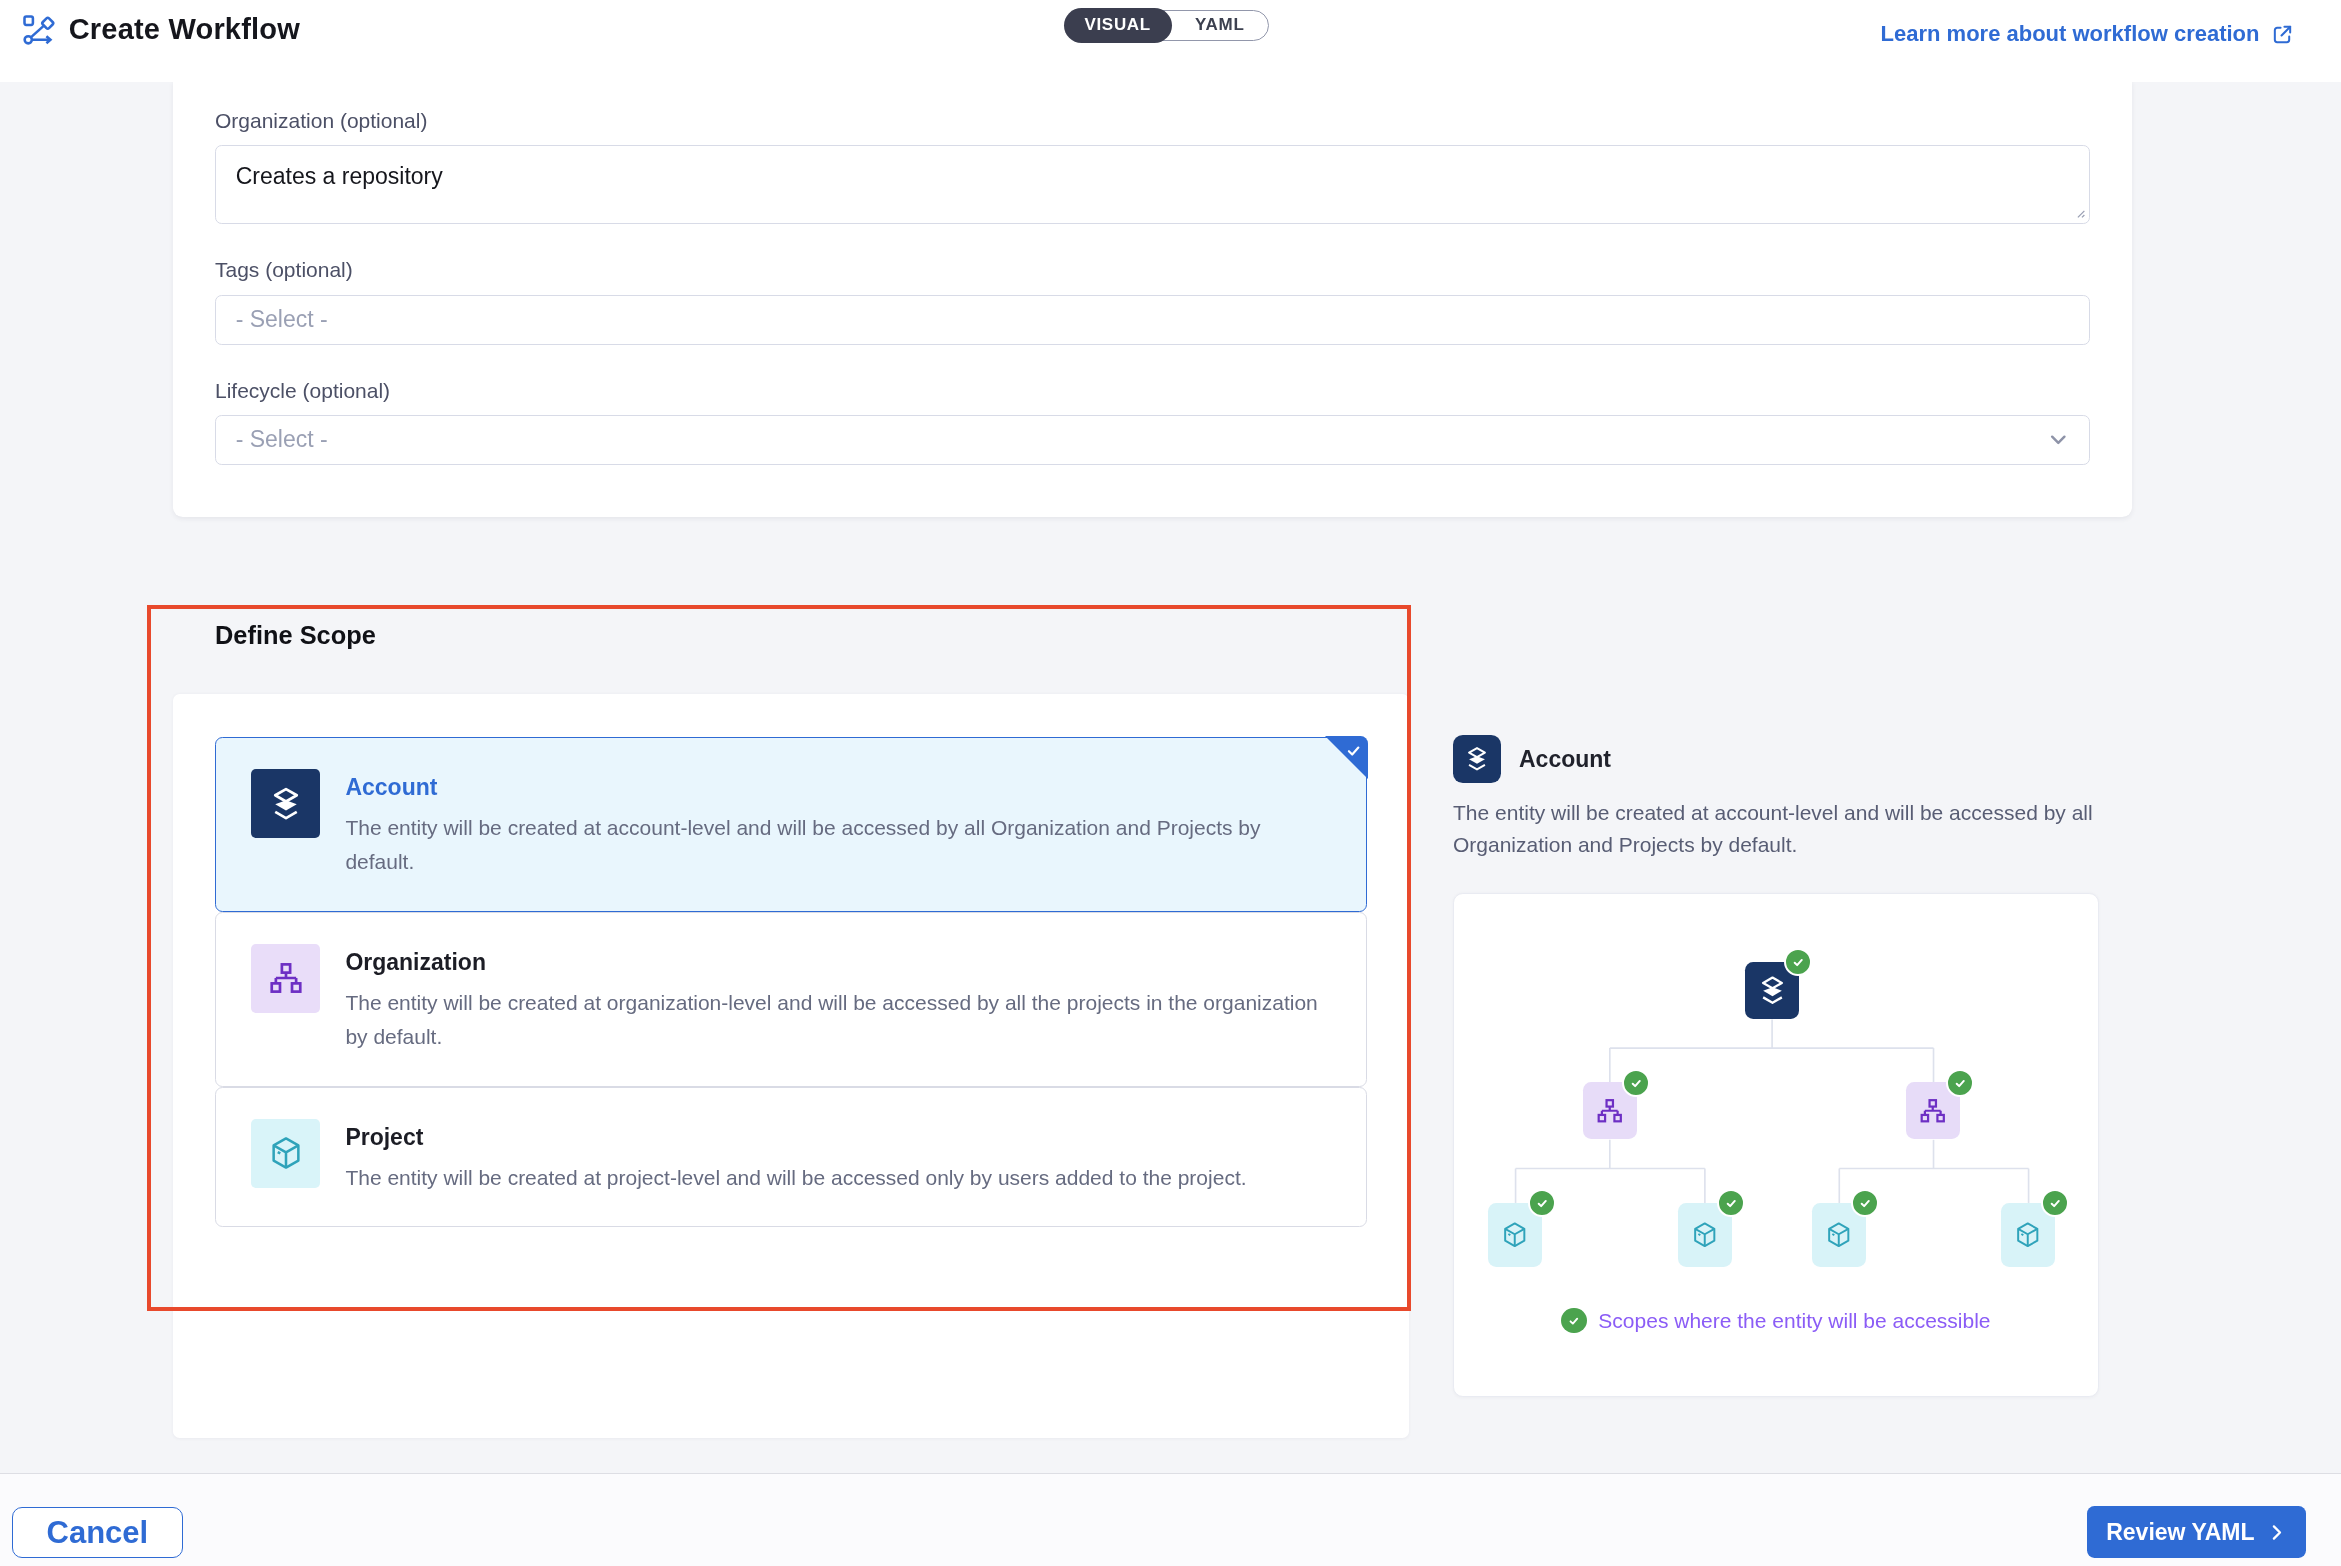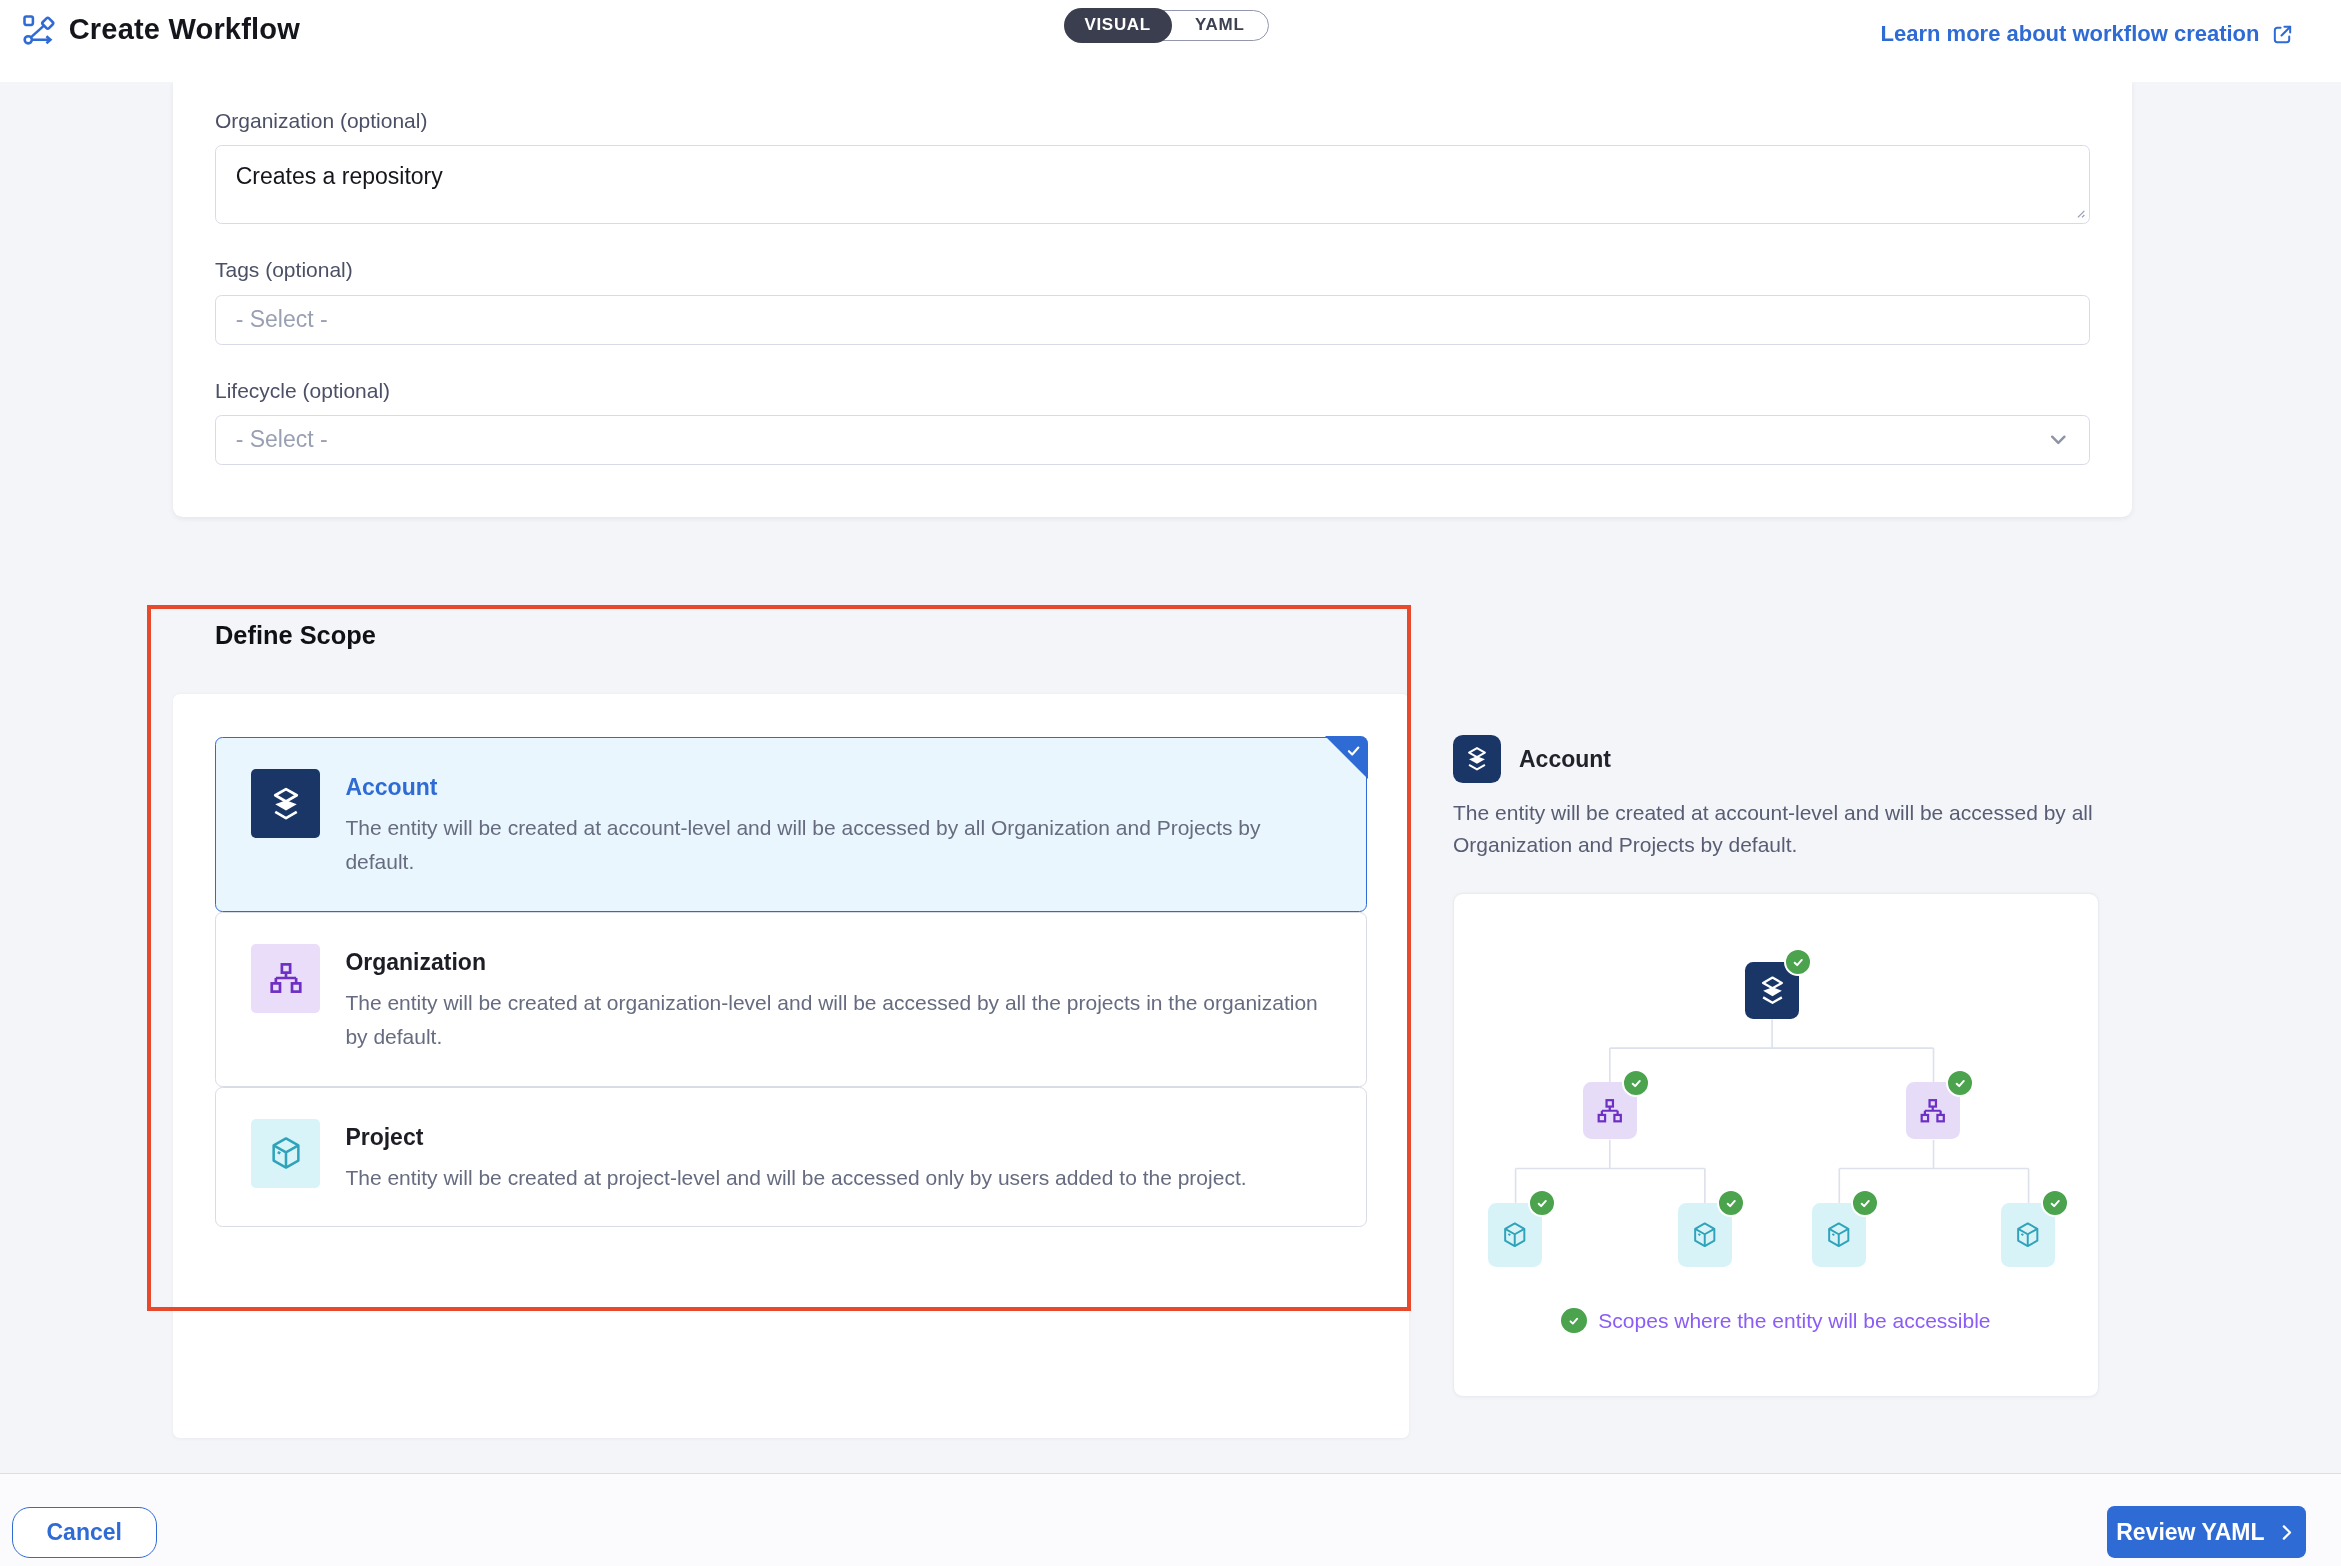--- a/index.html
+++ b/index.html
@@ -77,23 +77,23 @@
     background:#4ba34e; border:2.5px solid #fff; display:flex; align-items:center; justify-content:center; }
   .diagram-caption { position:absolute; left:0; right:0; top:414px;
     display:flex; align-items:center; justify-content:center; gap:11.5px; }
   .caption-badge { width:25.4px; height:25.4px; border-radius:50%; background:#4ba34e;
     display:flex; align-items:center; justify-content:center; flex:none; }
   .caption-text { font-size:21px; color:#8b5cf6; }
   
   .footer { position:absolute; left:0; top:1473px; width:2342px; height:94px;
     background:#fbfbfd; border-top:1.6px solid #dddee4; z-index:5; }
   .btn-cancel { position:absolute; left:11.5px; top:33px; height:51px; padding:0 34px;
-    background:#fff; border:1.6px solid #2f6bd4; border-radius:18px; color:#2f6bd4;
-    font-family:"Liberation Sans", sans-serif; font-size:23px; font-weight:bold; cursor:pointer; }
-  .btn-review { position:absolute; right:36px; top:32px; height:52px; padding:0 9px;
+    background:#fff; border:1.6px solid #2f6bd4; border-radius:10px; color:#2f6bd4;
+    font-family:"Liberation Sans", sans-serif; font-size:31px; font-weight:bold; cursor:pointer; }
+  .btn-review { position:absolute; right:36px; top:32px; height:52px; padding:0 19px;
     background:#2f6bd4; border:none; border-radius:7.4px; color:#fff;
     font-family:"Liberation Sans", sans-serif; font-size:23px; font-weight:bold; cursor:pointer;
     display:flex; align-items:center; gap:11.5px; }
 </style>
 </head>
 <body>
 
 <div class="header">
   <div class="header-left">
     <svg width="36" height="36" viewBox="0 0 24 24" fill="none" stroke="#2f6bd4" stroke-width="1.7">

